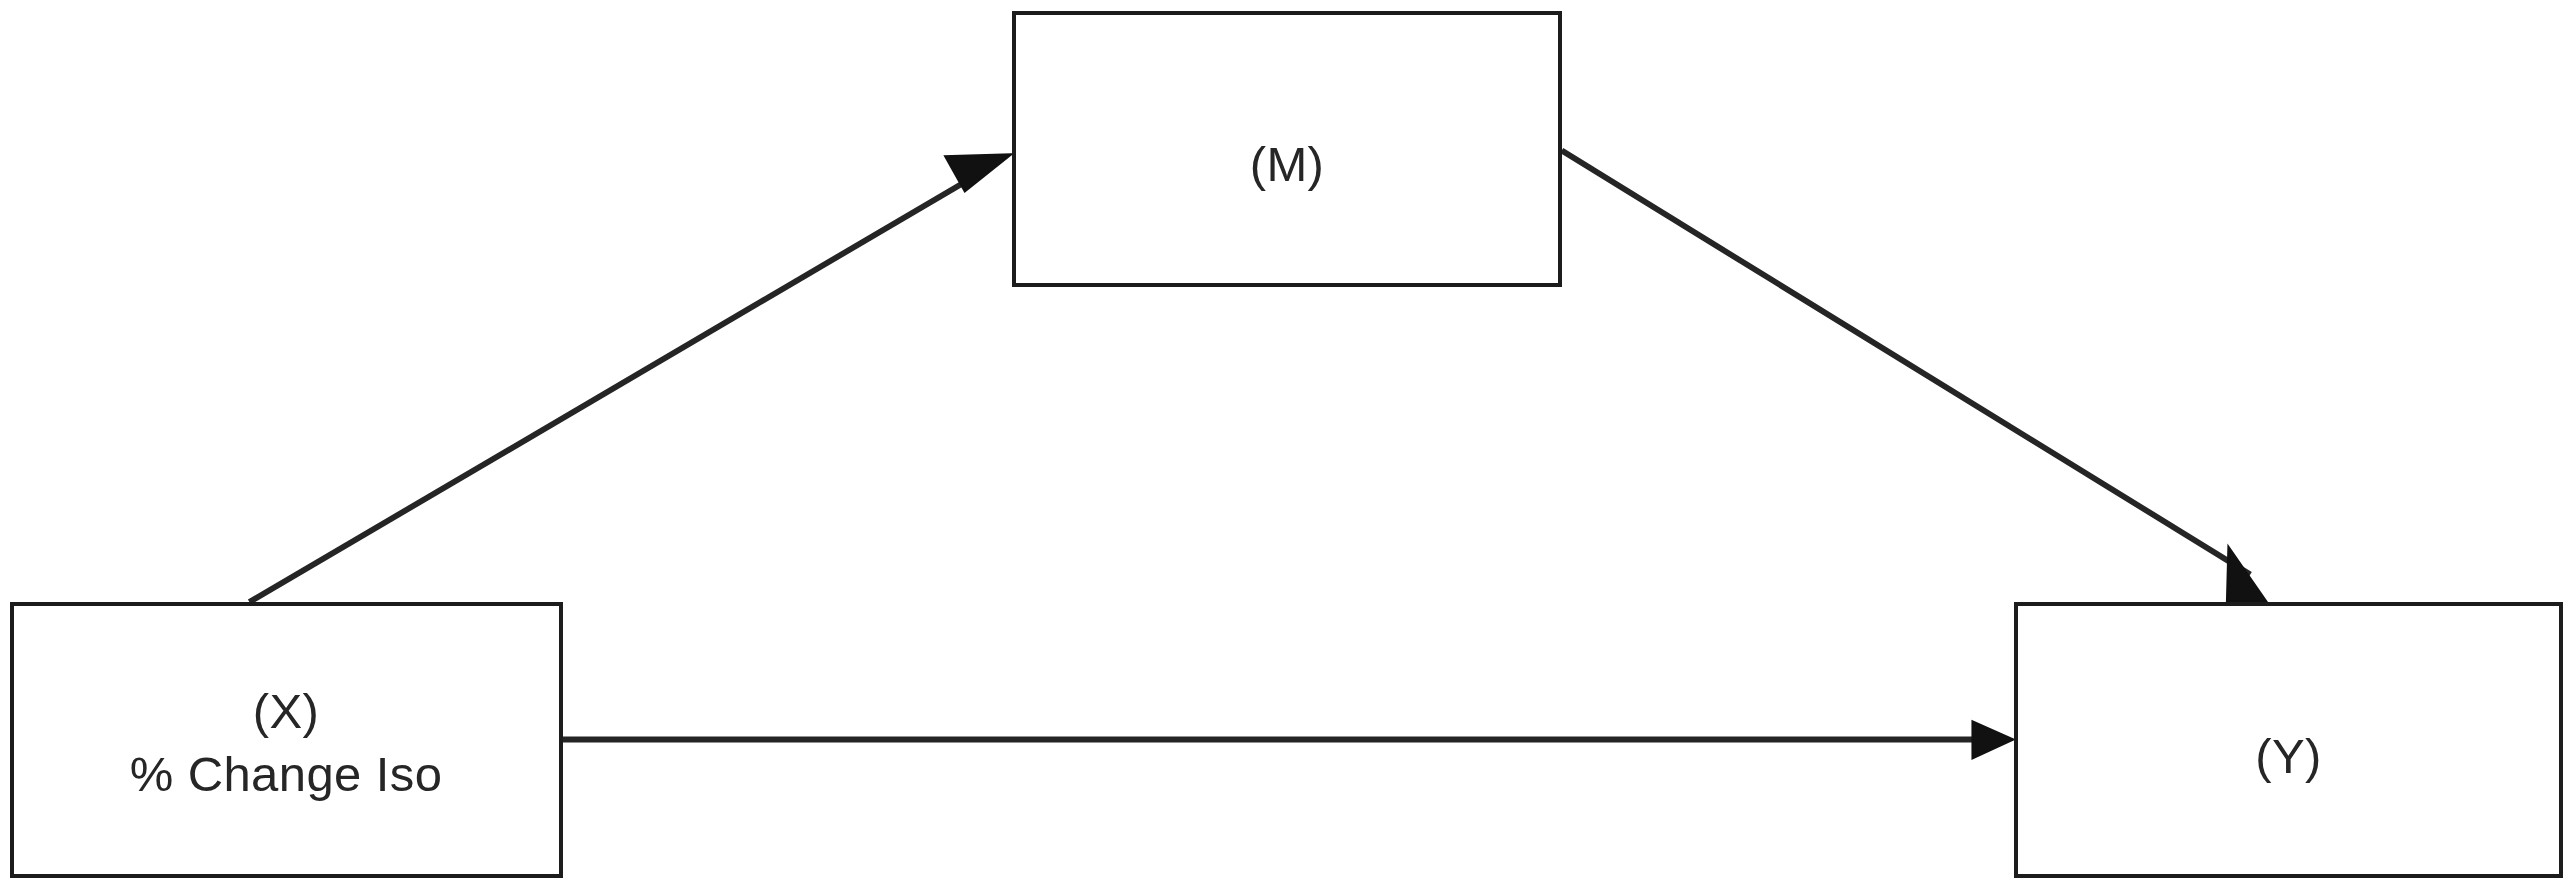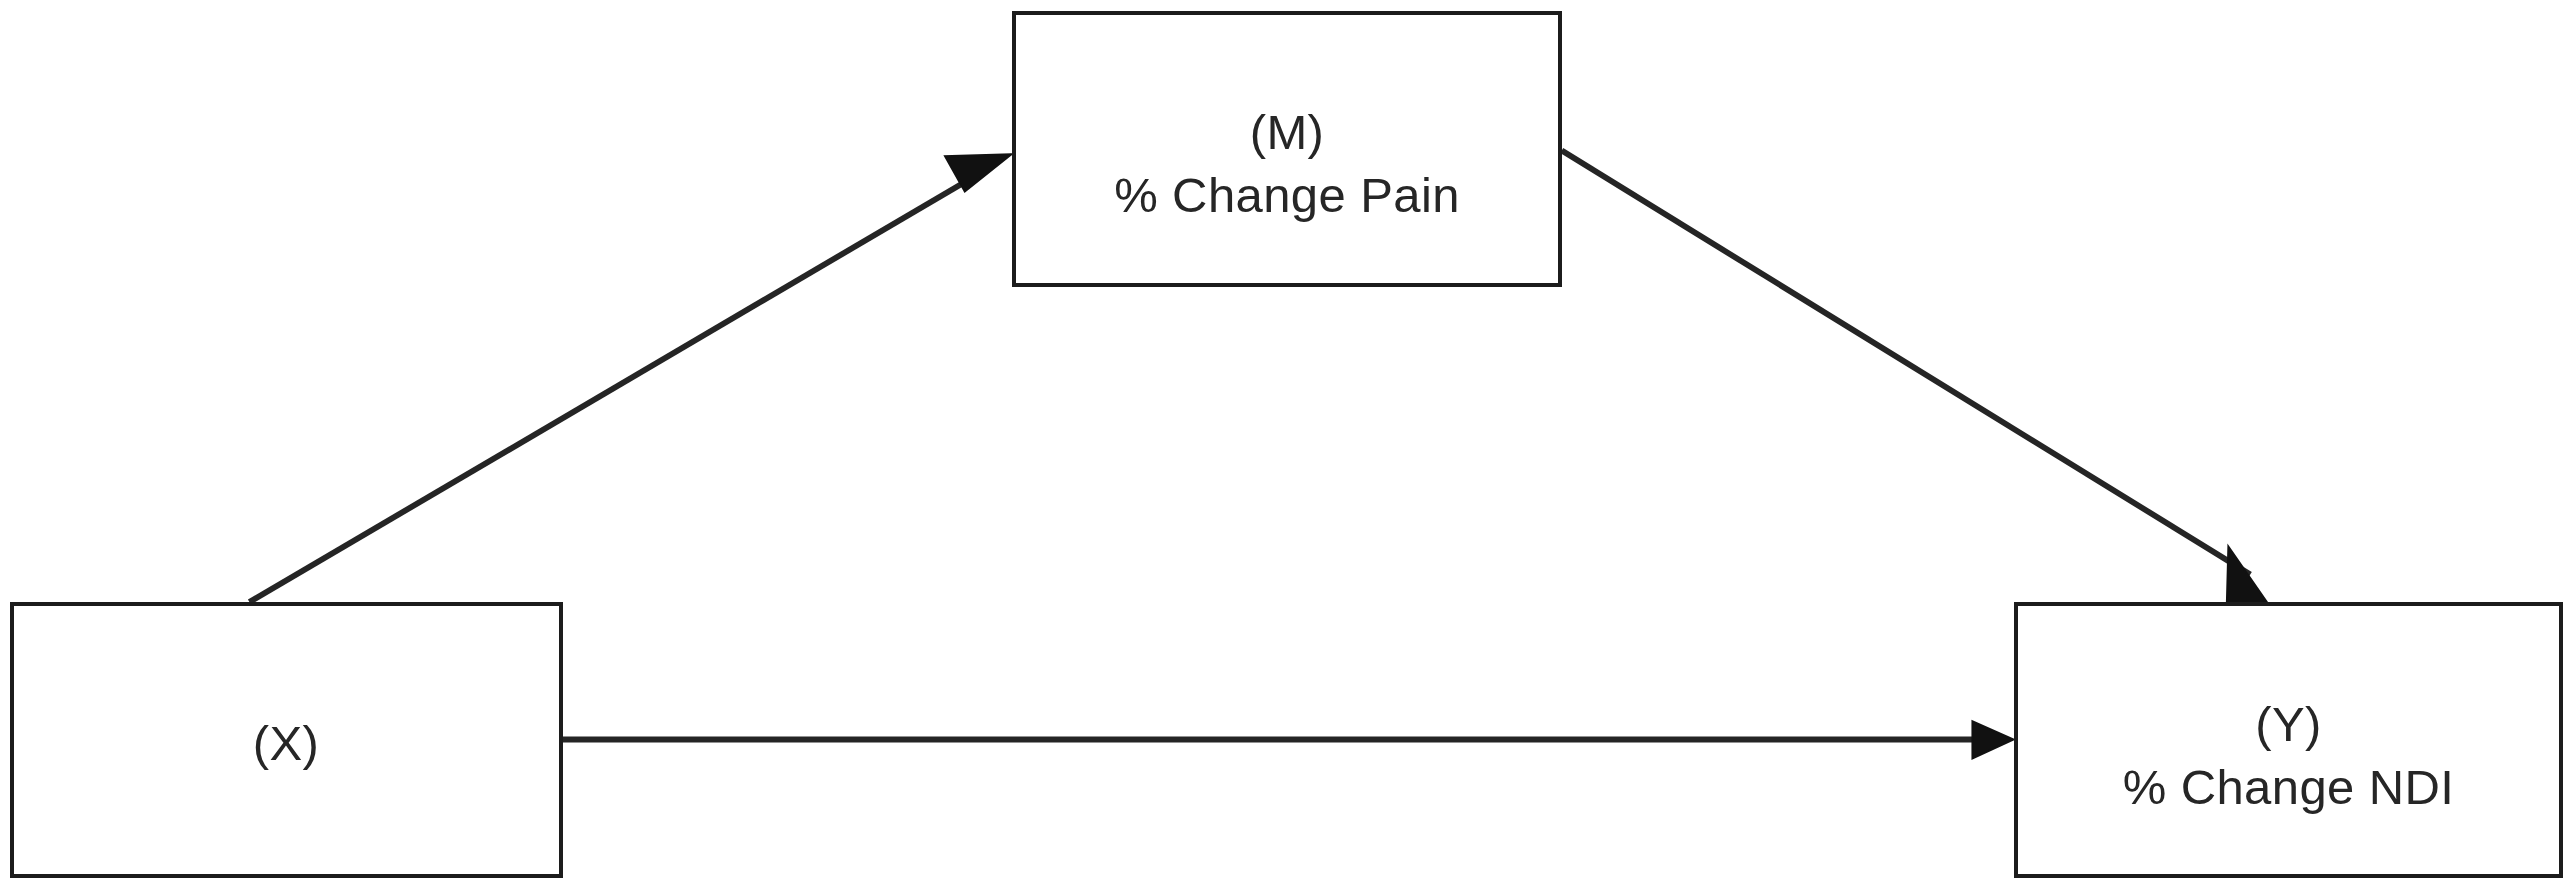--- a/index.html
+++ b/index.html
@@ -99,31 +99,30 @@
 
     <g>
       <line x1="773" y1="1017" x2="2722" y2="1017" stroke="#252525" stroke-width="8" stroke-linecap="butt"></line>
       <polygon points="2769,1017 2713,992 2713,1043" fill="#111111" stroke="#111111" stroke-width="3" stroke-linejoin="miter"></polygon>
     </g>
   </svg>
 
   <div id="node-m" class="node">
     <div class="node-inner">
       <span class="node-line">(M)</span>
-      <span class="node-line">% Change Pain</span>
     </div>
   </div>
 
   <div id="node-x" class="node">
     <div class="node-inner">
       <span class="node-line">(X)</span>
+      <span class="node-line">% Change Iso</span>
     </div>
   </div>
 
   <div id="node-y" class="node">
     <div class="node-inner">
       <span class="node-line">(Y)</span>
-      <span class="node-line">% Change NDI</span>
     </div>
   </div>
 
 </div>
 
 
 </body></html>

